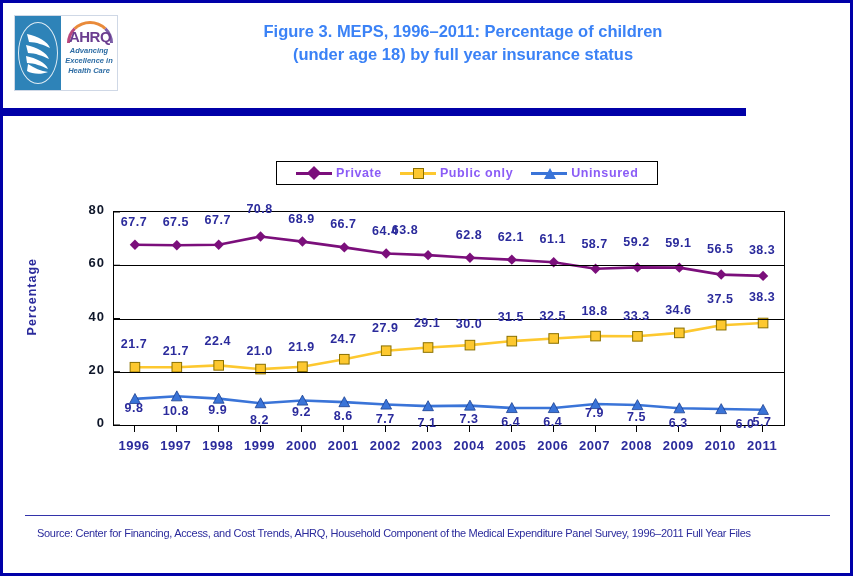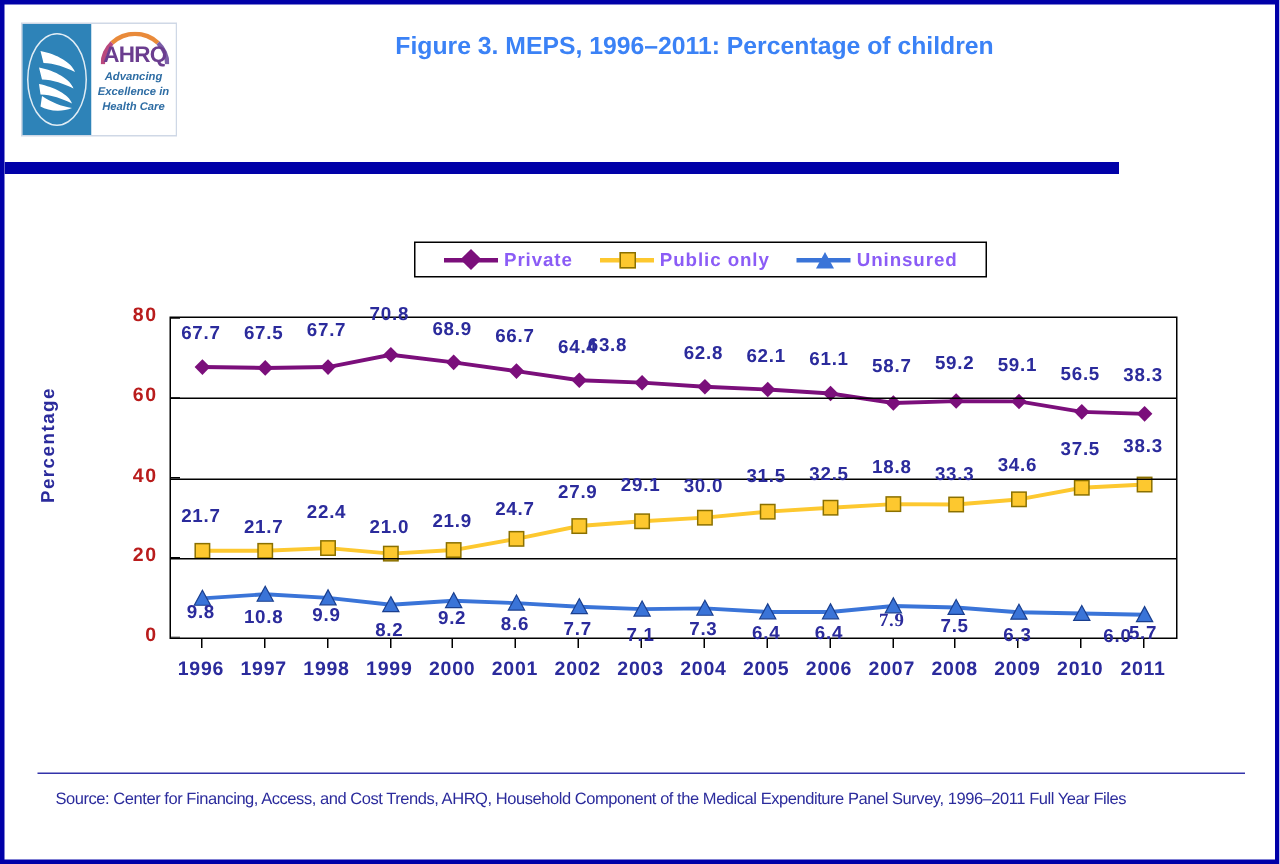--- a/index.html
+++ b/index.html
@@ -204,21 +204,21 @@
   }
   .ytick-label {
     position: absolute;
     right: 0px;
     width: 36px;
     text-align: right;
     font-family: "Liberation Sans", sans-serif;
     font-weight: bold;
     font-size: 13px;
     letter-spacing: 1px;
-    color: #b91c1c;
+    color: #0f172a;
   }
   #ylabel {
     position: absolute;
     left: 22px;
     top: 60px;
     font-family: "Liberation Sans", sans-serif;
     font-weight: bold;
     font-size: 12.5px;
     letter-spacing: 1px;
     color: #2b2b9c;
@@ -299,20 +299,21 @@
         <div class="ahrq-tag">
           <div>Advancing</div>
           <div>Excellence in</div>
           <div>Health Care</div>
         </div>
       </div>
     </div>
 
     <div id="title">
       <div>Figure 3. MEPS, 1996–2011: Percentage of children</div>
+      <div>(under age 18) by full year insurance status</div>
     </div>
 
     <div id="header-rule"></div>
   </div>
 
   <div id="legend">
       <div class="legend-item">
         <div class="legend-sym">
           <div class="legend-line" style="background: rgb(123, 15, 123);"></div>
           <div class="legend-mark" style="width: 10px; height: 10px; background: rgb(123, 15, 123); transform: rotate(45deg); top: 2px;"></div>
@@ -473,21 +474,21 @@
       <div class="dlabel" style="left: 149.812px; top: 206.245px;">10.8</div>
       <div class="dlabel" style="left: 191.688px; top: 204.641px;">9.9</div>
       <div class="dlabel" style="left: 233.562px; top: 215.167px;">8.2</div>
       <div class="dlabel" style="left: 275.438px; top: 206.505px;">9.2</div>
       <div class="dlabel" style="left: 317.312px; top: 211.102px;">8.6</div>
       <div class="dlabel" style="left: 359.188px; top: 214.499px;">7.7</div>
       <div class="dlabel" style="left: 401.062px; top: 218.096px;">7.1</div>
       <div class="dlabel" style="left: 442.938px; top: 213.564px;">7.3</div>
       <div class="dlabel" style="left: 484.812px; top: 216.96px;">6.4</div>
       <div class="dlabel" style="left: 526.688px; top: 216.96px;">6.4</div>
-      <div class="dlabel" style="left: 568.562px; top: 207.966px; font-family: Liberation Serif, serif;">7.9</div>
+      <div class="dlabel" style="left: 568.562px; top: 207.966px;">7.9</div>
       <div class="dlabel" style="left: 610.438px; top: 212.031px;">7.5</div>
       <div class="dlabel" style="left: 652.312px; top: 218.226px;">6.3</div>
       <div class="dlabel" style="left: 719px; top: 219.025px;">6.0</div>
       <div class="dlabel" style="left: 736.062px; top: 216.824px;">5.7</div>
     </div>
 
   <div id="footer-rule"></div>
   <div id="source">Source: Center for Financing, Access, and Cost Trends, AHRQ, Household Component of the Medical Expenditure Panel Survey,  1996–2011 Full Year Files</div>
 
 </div>

